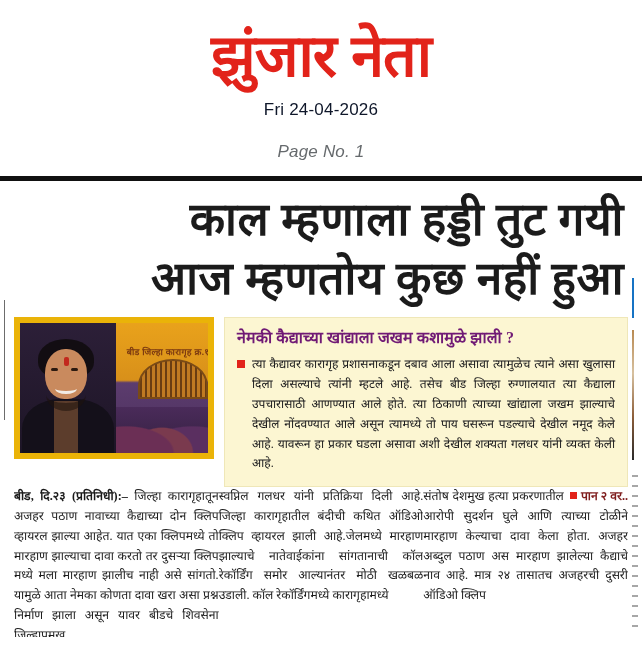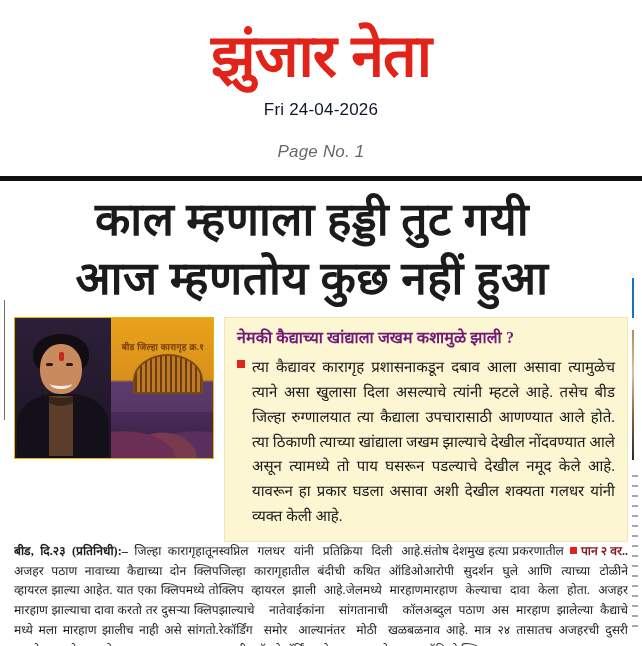--- a/index.html
+++ b/index.html
@@ -55,22 +55,22 @@
 
   .rule-thick {
     width: 100%;
     height: 5px;
     background: #111111;
     margin-top: 14px;
   }
 
   
   .headline-wrap {
-    padding: 10px 32px 0 14px;
-    text-align: center;
+    padding: 10px 18px 0 14px;
+    text-align: right;
   }
   .headline-line {
     font-family: "Liberation Serif", serif;
     font-weight: bold;
     font-size: 46px;
     line-height: 1.28;
     color: #1b1b1b;
     letter-spacing: 0.5px;
     white-space: nowrap;
   }
@@ -90,21 +90,21 @@
   }
 
   
   .photo {
     width: 200px;
     height: 142px;
     flex: 0 0 200px;
     position: relative;
     overflow: hidden;
     background: #3a2a46;
-    border: 1px solid #eab308;
+    border: 6px solid #eab308;
     box-sizing: border-box;
   }
   .photo-jail {
     position: absolute;
     left: 86px; top: 0; right: 0; bottom: 0;
     background:
       linear-gradient(to bottom, #e9a21b 0%, #d8901a 44%, #5c3c6e 46%, #4a2f5c 100%);
   }
   .photo-gate {
     position: absolute;
@@ -230,21 +230,21 @@
     gap: 7px;
   }
   .bullet-square {
     flex: 0 0 auto;
     width: 8px; height: 8px;
     background: #e2231a;
     margin-top: 5px;
   }
   .callout-text {
     font-family: "Liberation Serif", serif;
-    font-size: 15px;
+    font-size: 12px;
     line-height: 1.65;
     color: #18181a;
     text-align: justify;
   }
 
   
   .columns {
     display: flex;
   }
   .col {

